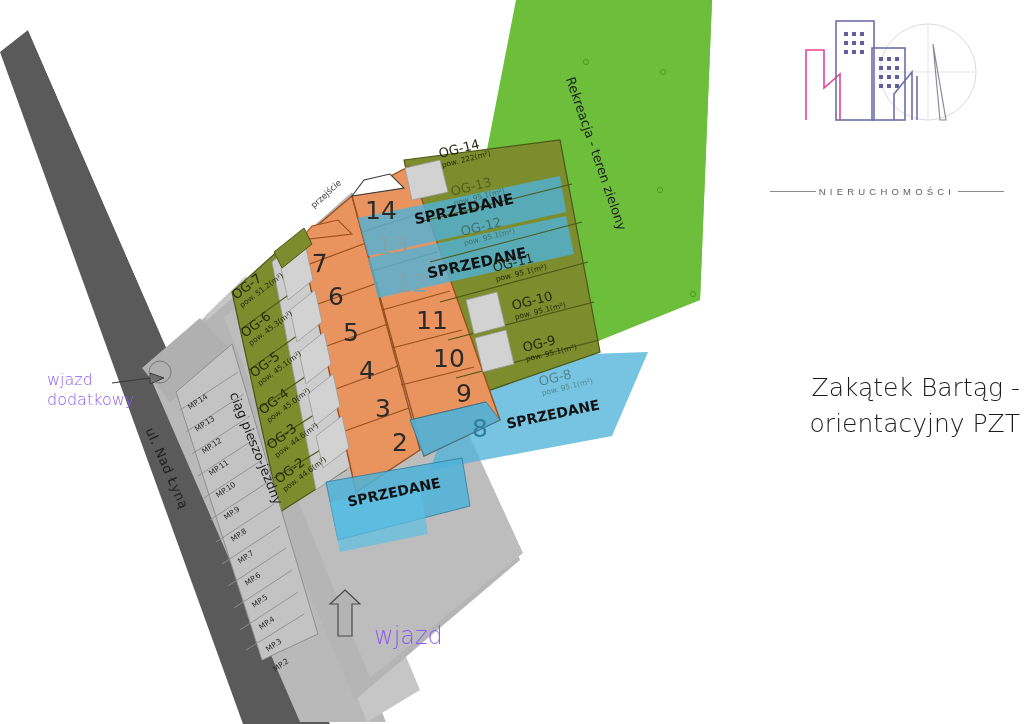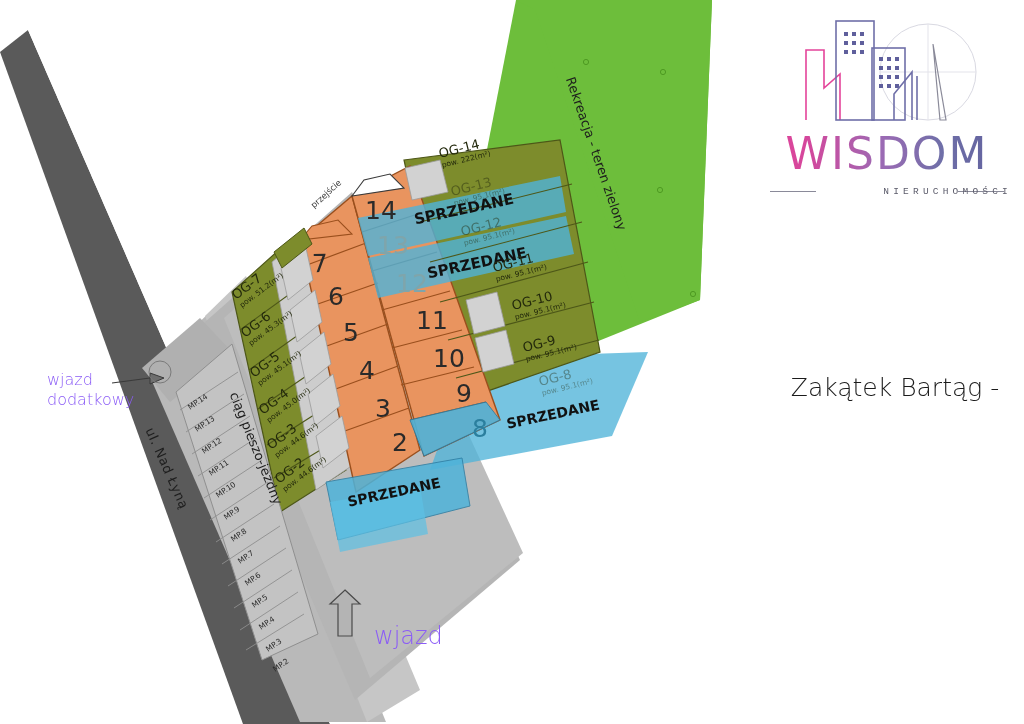--- a/index.html
+++ b/index.html
@@ -15,31 +15,31 @@
     position:absolute;left:762px;top:10px;width:250px;height:200px;
   }
   .logo-word{
     position:absolute;left:0;top:122px;width:250px;text-align:center;
     font-size:44px;letter-spacing:2px;font-weight:400;line-height:1;
     background:linear-gradient(90deg,#e4449a 0%,#d4479c 18%,#9b6ab4 48%,#6f6fa8 72%,#5f5f9c 100%);
     -webkit-background-clip:text;background-clip:text;color:transparent;
     font-family:"DejaVu Sans", sans-serif;
   }
   .logo-sub{
-    position:absolute;left:0;top:176px;width:250px;text-align:right;
+    position:absolute;left:0;top:176px;width:250px;text-align:center;
     font-size:9.5px;letter-spacing:4.2px;color:#5c5c6b;
-    font-family:Liberation Mono, monospace;
+    font-family:Liberation Sans, sans-serif;
   }
   .logo-sub-rule{position:absolute;height:1px;background:#8a8a99;top:181px;}
   .logo-sub-rule.l{left:8px;width:46px;}
   .logo-sub-rule.r{left:196px;width:46px;}
 
   .title-block{
     position:absolute;left:770px;top:370px;width:250px;
-    font-size:25px;line-height:1.42;color:#1b1b1b;text-align:center;
+    font-size:25px;line-height:1.42;color:#1b1b1b;text-align:right;
     font-family:"DejaVu Sans", sans-serif;font-weight:300;
   }
 
   
   .cap{position:absolute;color:#8b5cf6;font-family:"DejaVu Sans", sans-serif;font-weight:300;}
   .cap-wjazd-dod{left:47px;top:370px;font-size:16px;line-height:1.25;}
   .cap-wjazd{left:374px;top:622px;font-size:24px;}
 </style>
 </head>
 <body>
@@ -345,28 +345,28 @@
         <rect x="117" y="74" width="4" height="4"></rect>
           <rect x="125" y="74" width="4" height="4"></rect>
           <rect x="133" y="74" width="4" height="4"></rect>
       </g>
 
       <path d="M132 110 L132 84 L150 62 L150 110" fill="none" stroke="#6f6fa8" stroke-width="1.6"></path>
       <line x1="155" y1="110" x2="155" y2="66" stroke="#6f6fa8" stroke-width="1.6"></line>
 
       <path d="M171 34 L178 110 L184 110 Z" fill="none" stroke="#8a8a99" stroke-width="1.2"></path>
     </svg>
-    <div class="logo-word">WISDOM</div>
     <div class="logo-sub-rule l"></div>
     <div class="logo-sub-rule r"></div>
     <div class="logo-sub">NIERUCHOMOŚCI</div>
   </div>
 
   <div class="title-block">
     <div>Zakątek Bartąg -</div>
+    <div>orientacyjny PZT</div>
   </div>
 
   <div class="cap cap-wjazd-dod">
     <div>wjazd</div>
     <div>dodatkowy</div>
   </div>
 
   <div class="cap cap-wjazd">wjazd</div>
 
 </div>

